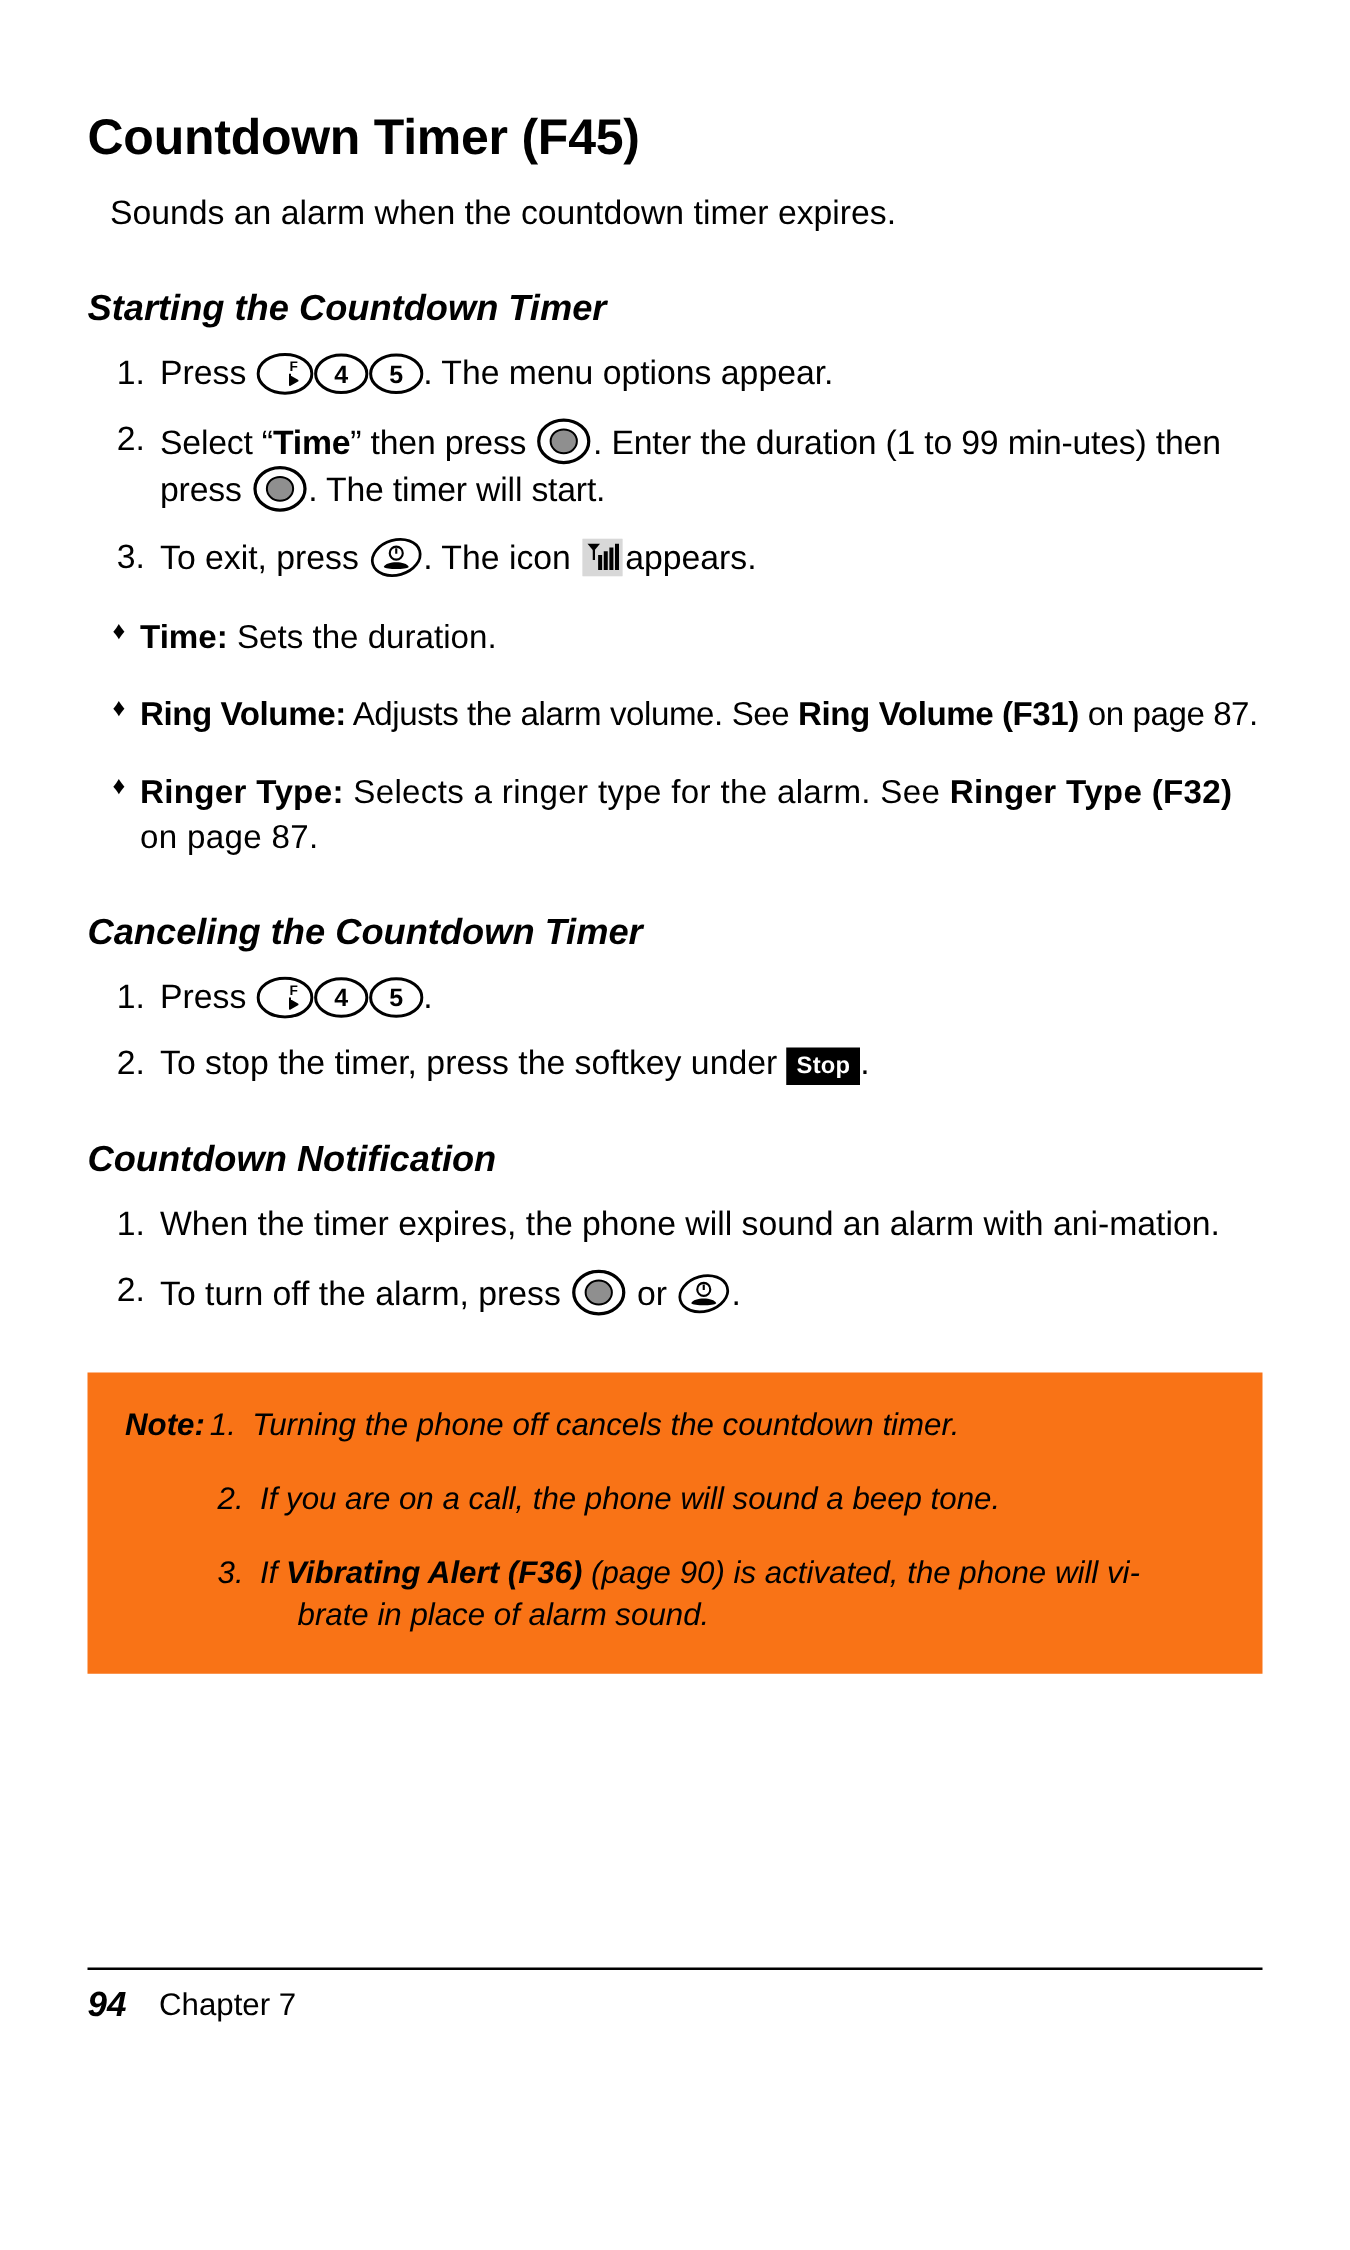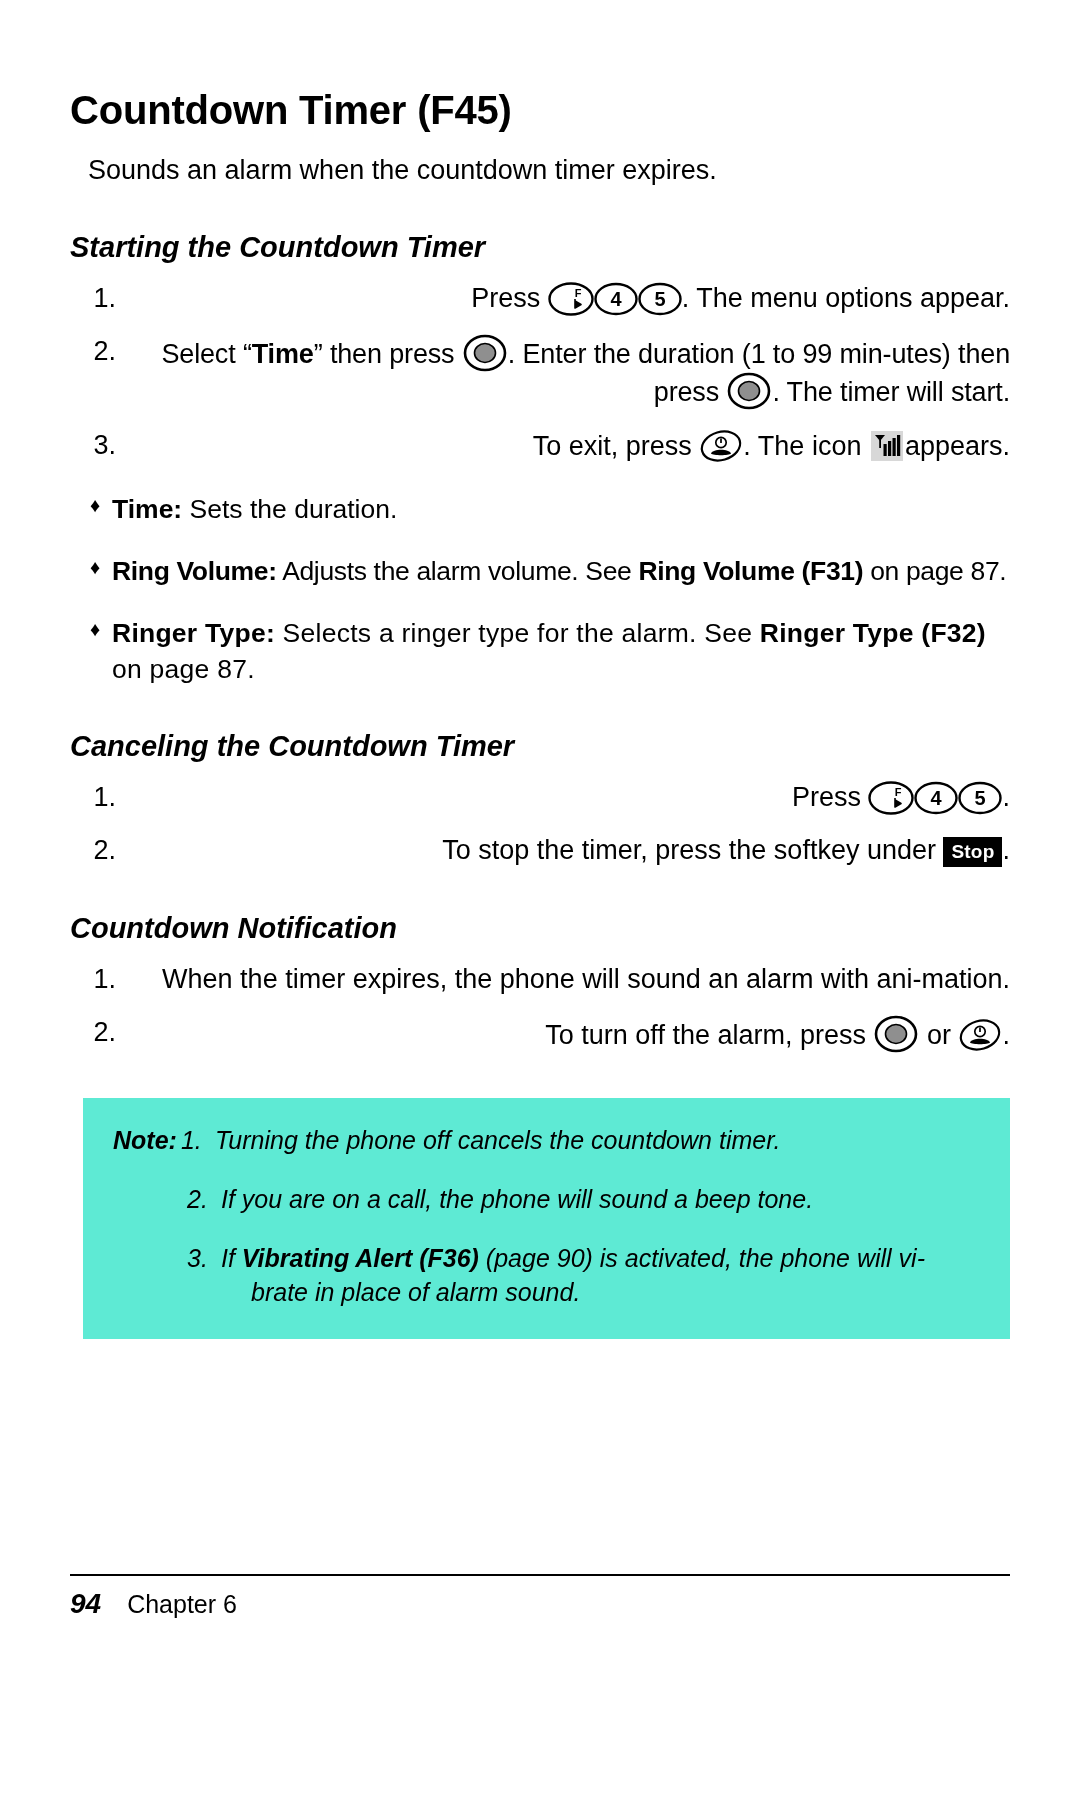--- a/index.html
+++ b/index.html
@@ -59,21 +59,20 @@
   .step-num {
     width: 46px;
     flex: 0 0 46px;
     text-align: right;
     padding-right: 12px;
     box-sizing: content-box;
     white-space: nowrap;
   }
   .step-body {
     flex: 1 1 auto;
-    text-align: right;
   }
   .step-body.tight { letter-spacing: -0.15px; }
 
   
   .bullets { margin-top: 16px; }
   .bullet {
     display: flex;
     font-size: 26.5px;
     line-height: 1.36;
     margin-top: 26px;
@@ -116,24 +115,23 @@
     vertical-align: -6px;
     background: #d8d8d8;
     padding: 0;
     margin: 0 2px;
   }
   .sigicon svg { display: block; }
 
   
   .note-box {
     margin-top: 44px;
-    background: #5eead4;
+    background: #f97316;
     padding: 26px 30px 30px 30px;
     box-sizing: border-box;
-    margin-left: 13px;
   }
   .note-row {
     display: flex;
     font-style: italic;
     font-size: 25px;
     line-height: 1.33;
     margin-top: 26px;
   }
   .note-row:first-child { margin-top: 0; }
   .note-label {
@@ -314,17 +312,17 @@
     <div class="note-row">
       <span class="note-num indent">3.</span>
       <span class="note-text"><span>If </span><b>Vibrating Alert (F36)</b><span> (page 90) is activated, the phone will vi-</span><span class="cont">brate in place of alarm sound.</span></span>
     </div>
   </div>
 
   <div class="footer">
     <div class="footer-rule"></div>
     <div class="footer-line">
       <span class="folio">94</span>
-      <span class="chapter">Chapter 6</span>
+      <span class="chapter">Chapter 7</span>
     </div>
   </div>
 
 </div>
 
 </body></html>

